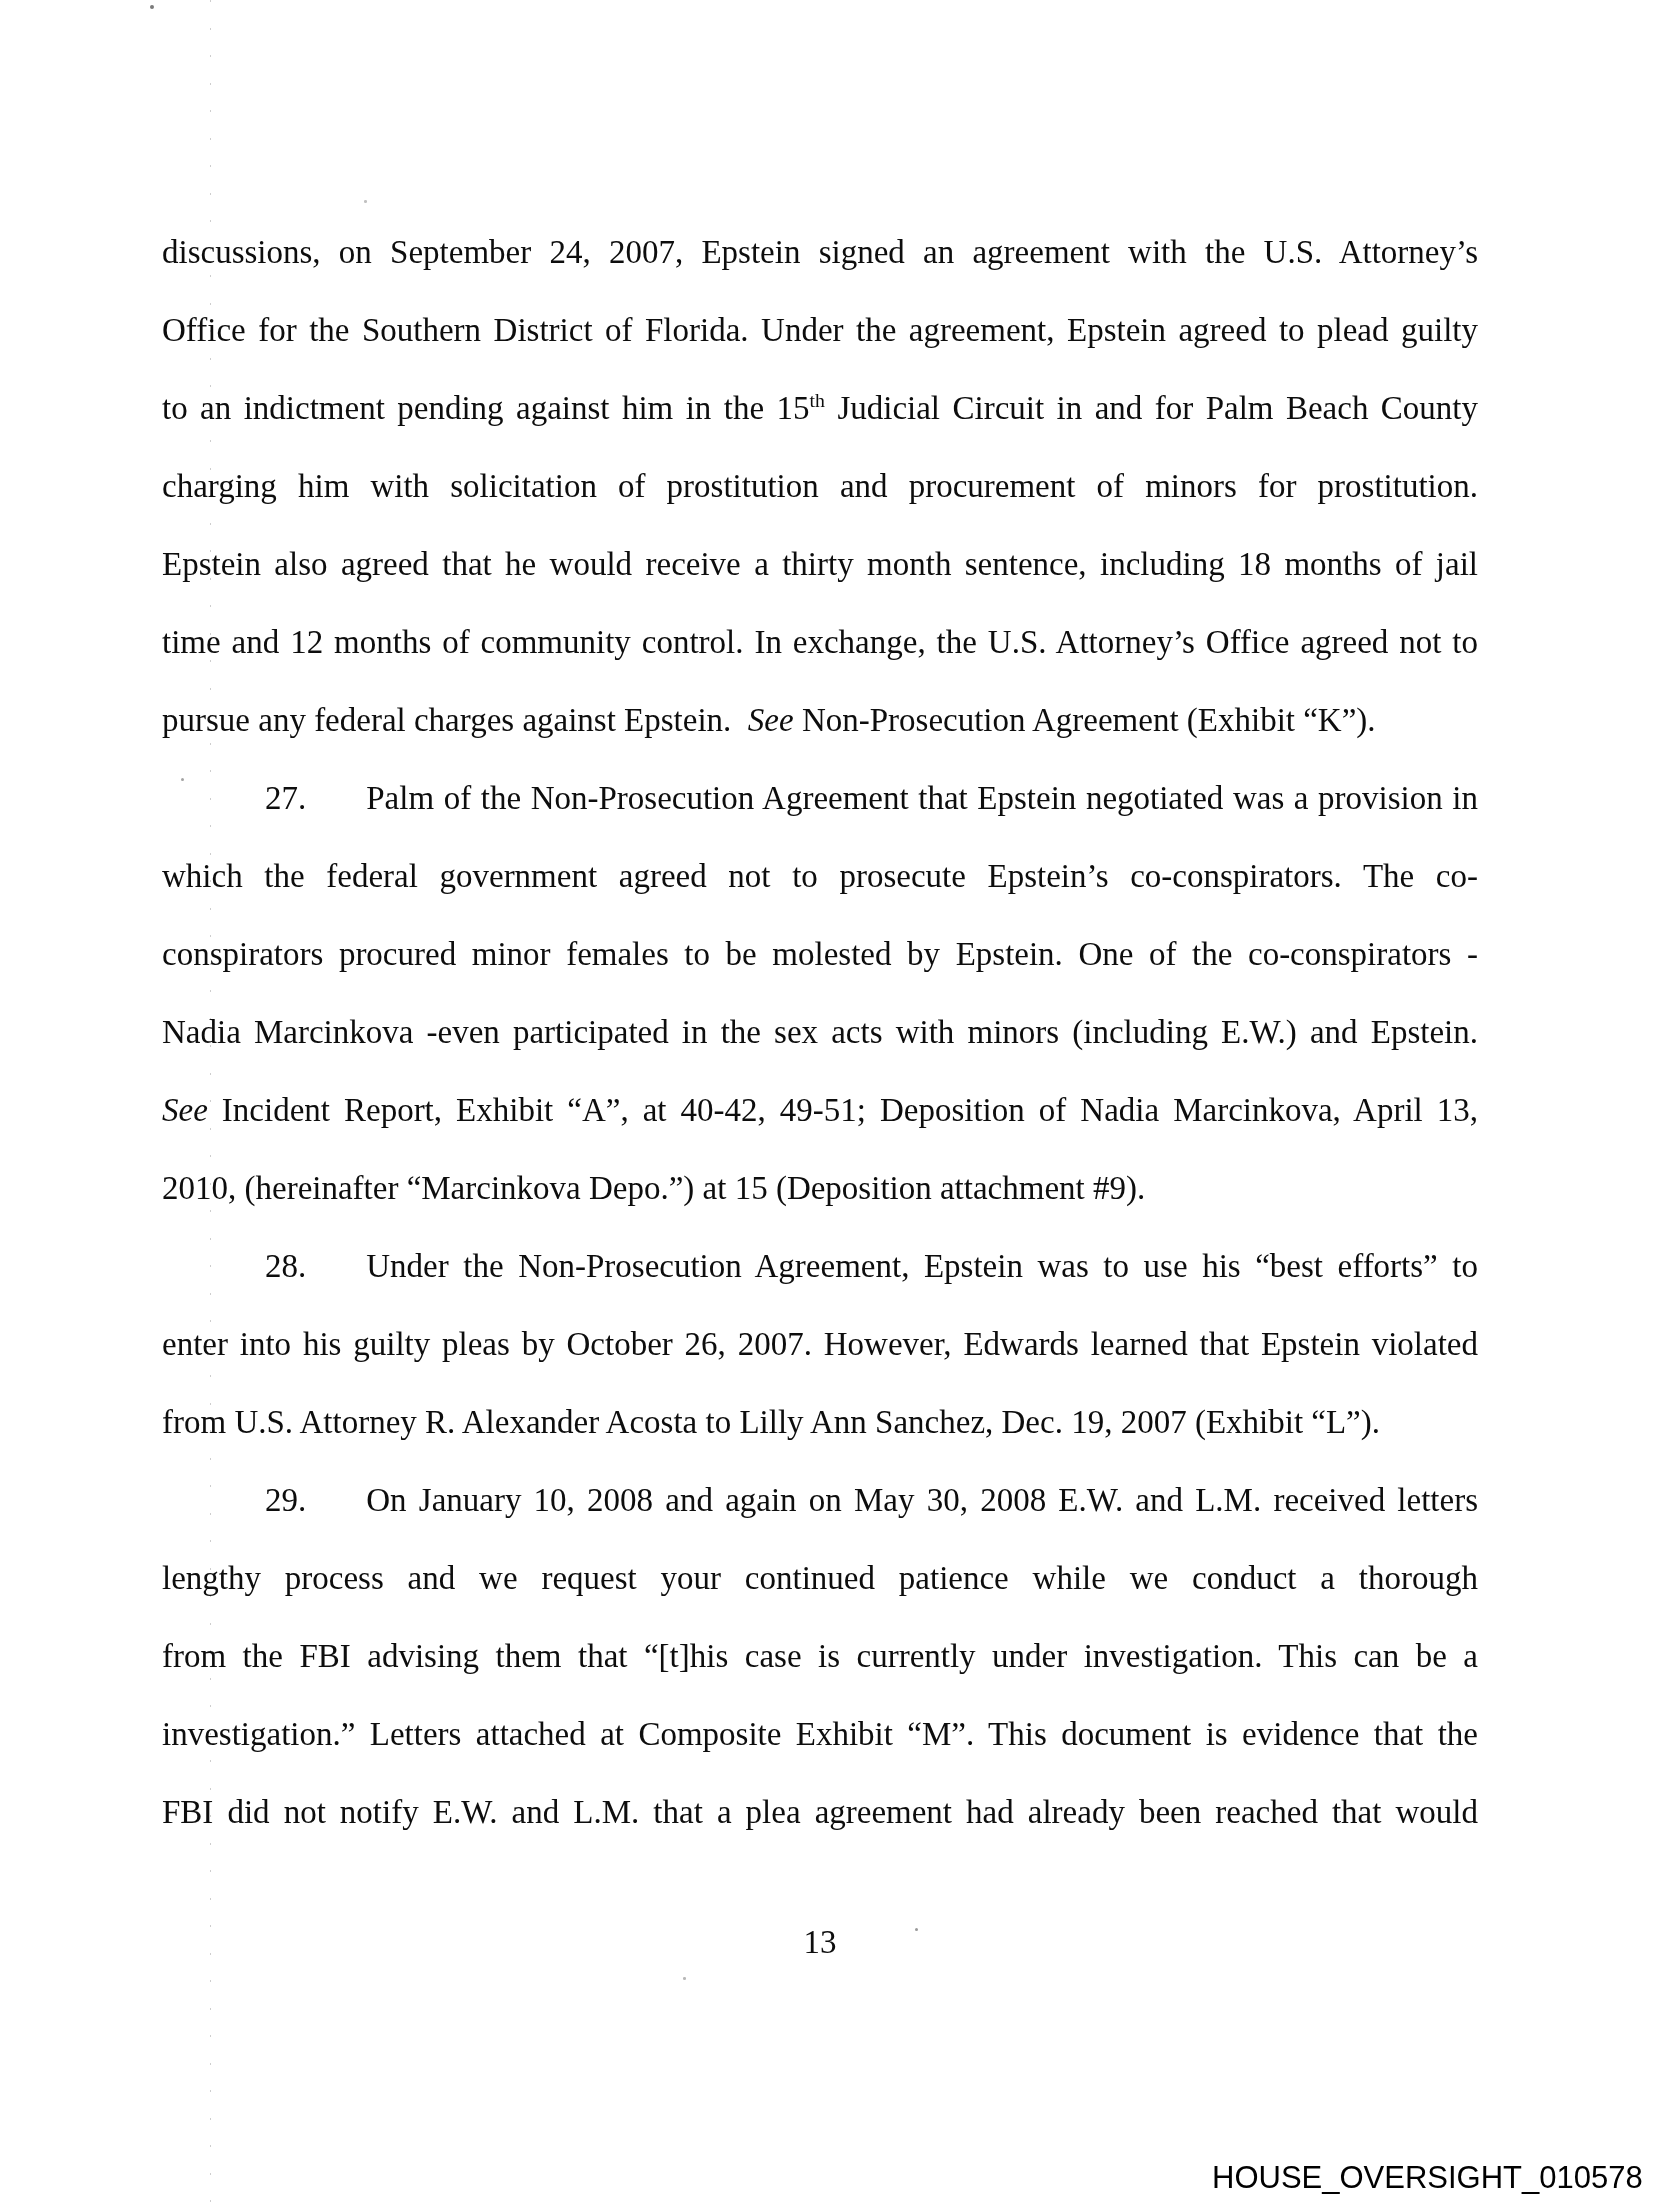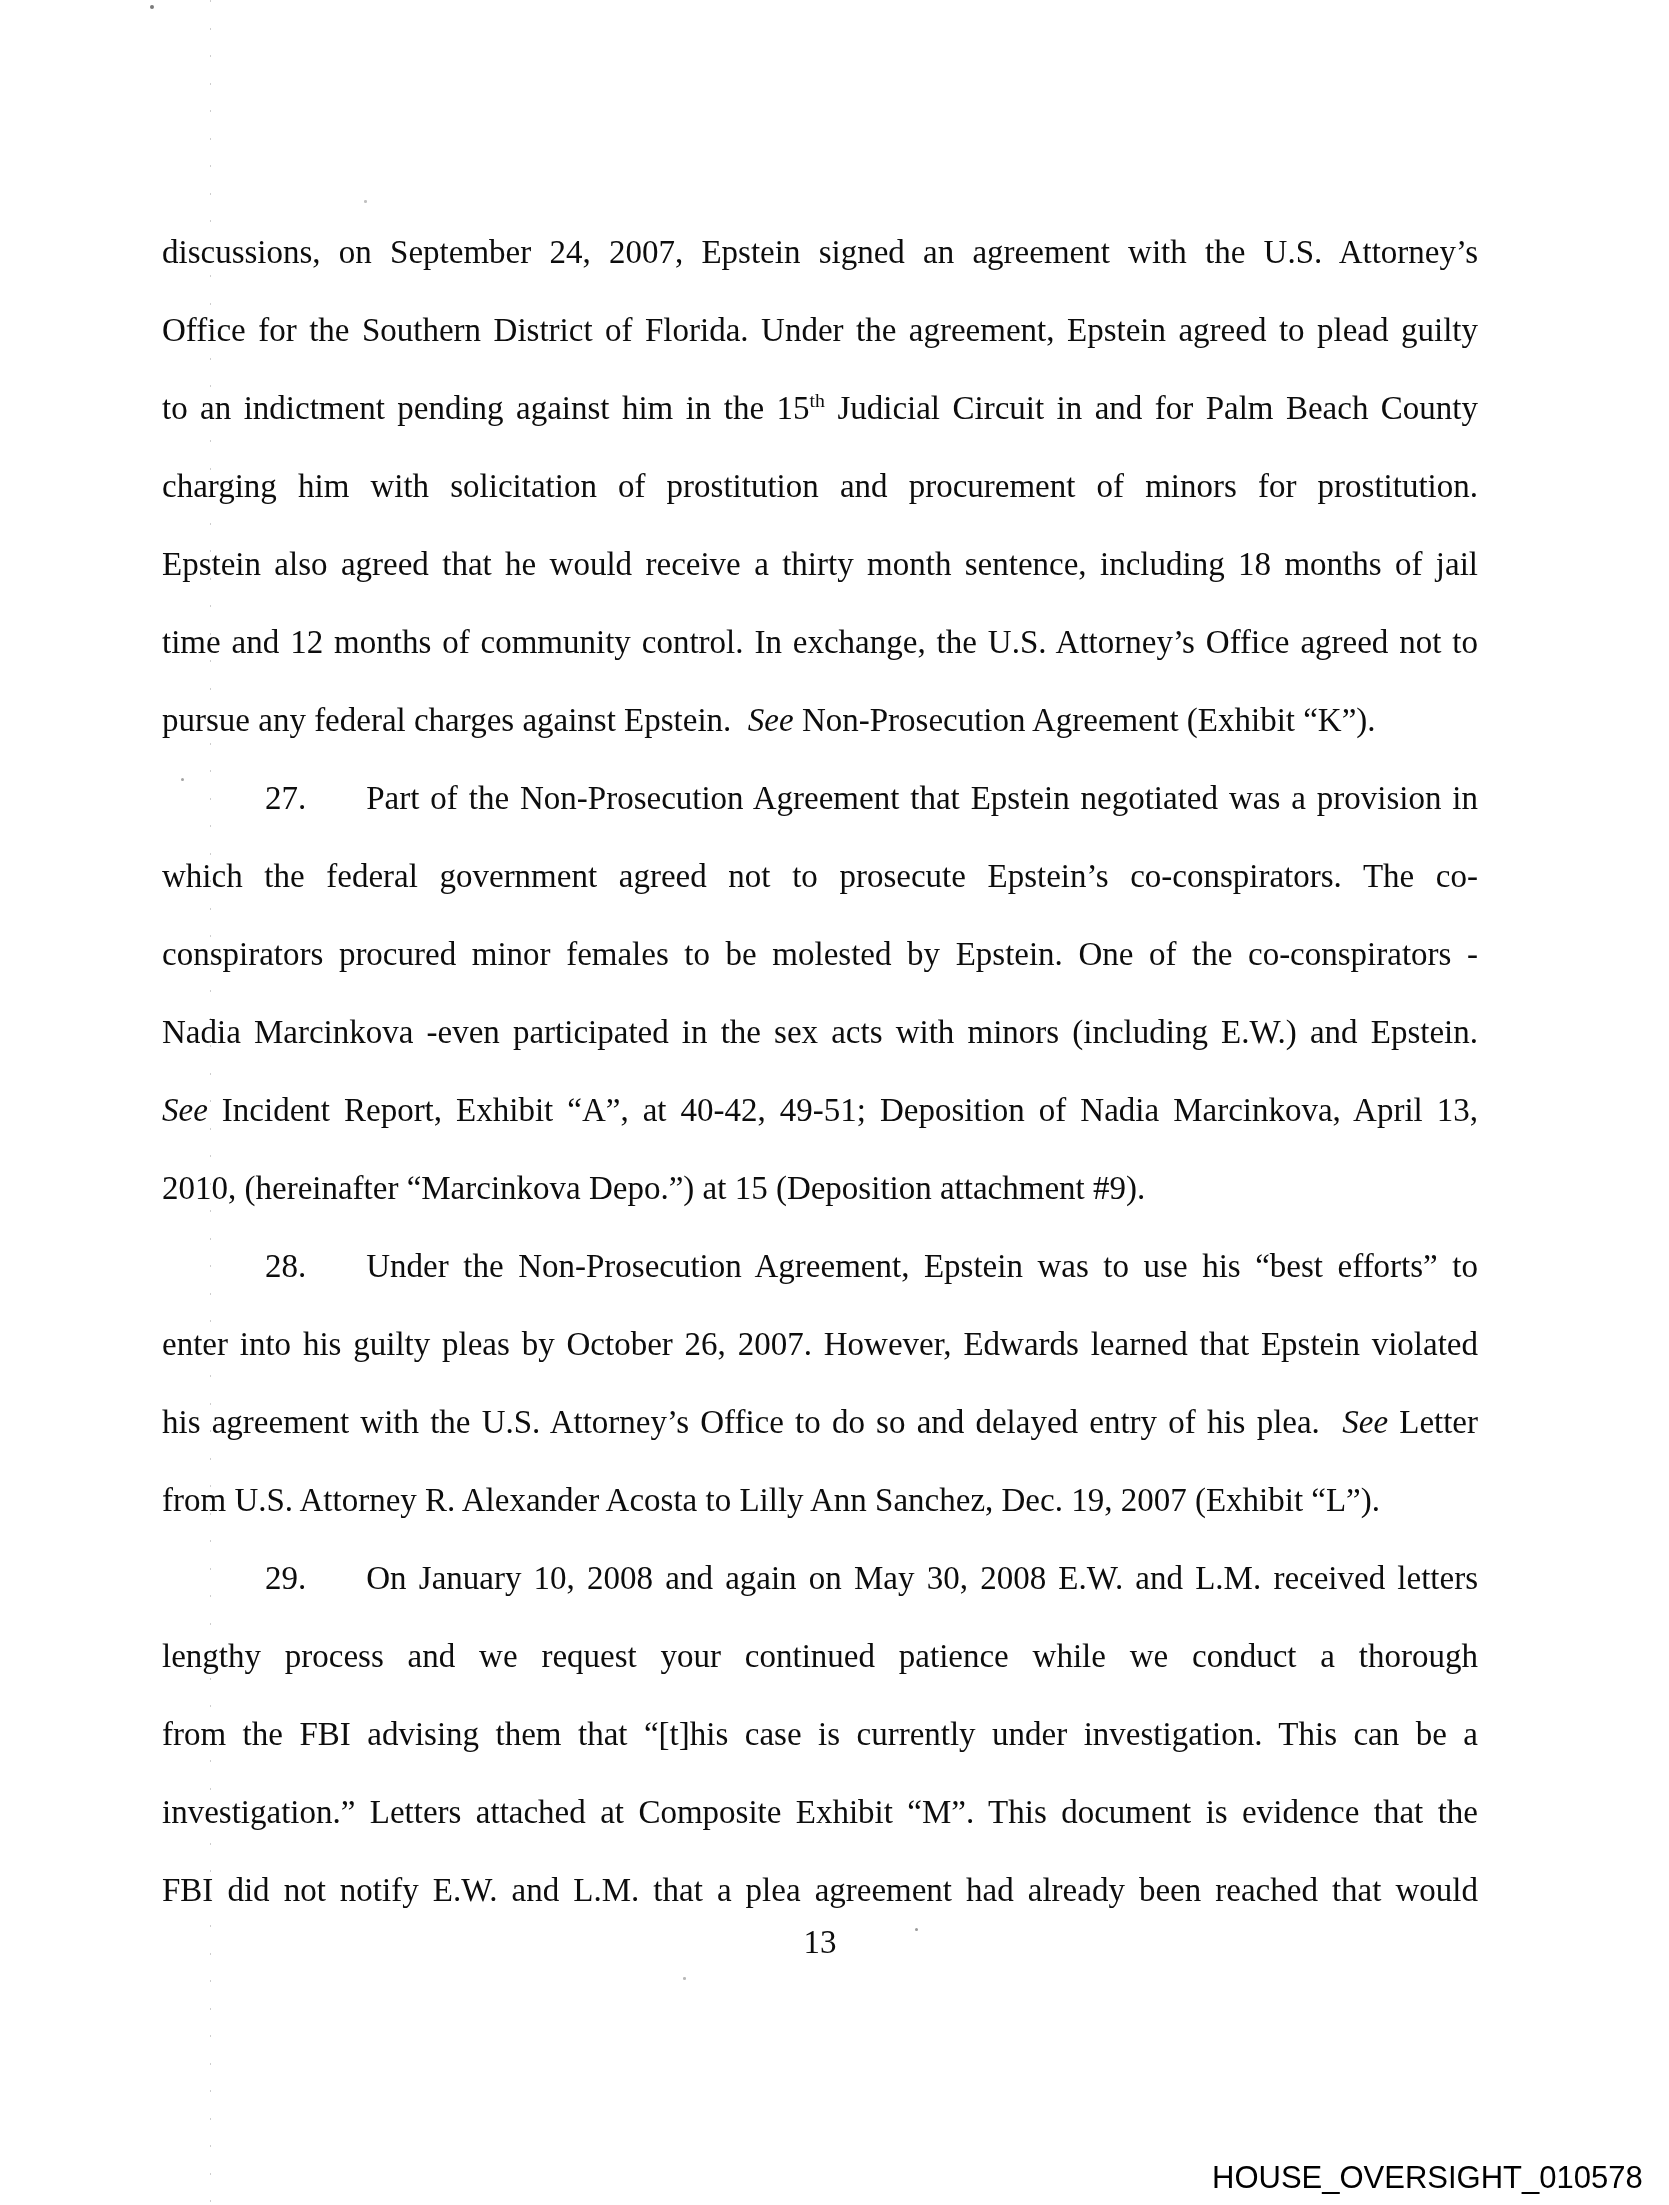--- a/index.html
+++ b/index.html
@@ -65,29 +65,28 @@
   <div class="speck" style="left:683px; top:1977px; width:2.6px; height:2.6px; opacity:0.35;"></div>
 
   <div class="text-column" id="text-column">
       <div class="line j"><span>discussions, on September 24, 2007, Epstein signed an agreement with the U.S. Attorney’s</span></div>
       <div class="line j"><span>Office for the Southern District of Florida.  Under the agreement, Epstein agreed to plead guilty</span></div>
       <div class="line j"><span>to an indictment pending against him in the 15</span><sup>th</sup><span> Judicial Circuit in and for Palm Beach County</span></div>
       <div class="line j"><span>charging him with solicitation of prostitution and procurement of minors for prostitution.</span></div>
       <div class="line j"><span>Epstein also agreed that he would receive a thirty month sentence, including 18 months of jail</span></div>
       <div class="line j"><span>time and 12 months of community control. In exchange, the U.S. Attorney’s Office agreed not to</span></div>
       <div class="line"><span>pursue any federal charges against Epstein.&nbsp; </span><span class="it">See</span><span> Non-Prosecution Agreement (Exhibit “K”).</span></div>
-      <div class="line j"><span class="sp" style="width: 103px;"></span><span>27.</span><span class="sp" style="width: 60px;"></span><span>Part of the Non-Prosecution Agreement that Epstein negotiated was a provision in</span></div>
+      <div class="line j"><span class="sp" style="width: 103px;"></span><span>27.</span><span class="sp" style="width: 60px;"></span><span>Palm of the Non-Prosecution Agreement that Epstein negotiated was a provision in</span></div>
       <div class="line j"><span>which the federal government agreed not to prosecute Epstein’s co-conspirators.  The co-</span></div>
       <div class="line j"><span>conspirators procured minor females to be molested by Epstein.  One of the co-conspirators -</span></div>
       <div class="line j"><span>Nadia Marcinkova -even participated in the sex acts with minors (including E.W.) and Epstein.</span></div>
       <div class="line j"><span class="it">See</span><span> Incident Report, Exhibit “A”, at 40-42, 49-51; Deposition of Nadia Marcinkova, April 13,</span></div>
       <div class="line"><span>2010, (hereinafter “Marcinkova Depo.”) at 15 (Deposition attachment #9).</span></div>
       <div class="line j"><span class="sp" style="width: 103px;"></span><span>28.</span><span class="sp" style="width: 60px;"></span><span>Under the Non-Prosecution Agreement, Epstein was to use his “best efforts” to</span></div>
       <div class="line j"><span>enter into his guilty pleas by October 26, 2007.  However, Edwards learned that Epstein violated</span></div>
-      <div class="line j"><span>his agreement with the U.S. Attorney’s Office to do so and delayed entry of his plea.&nbsp; </span><span class="it">See</span><span> Letter</span></div>
       <div class="line"><span>from U.S. Attorney R. Alexander Acosta to Lilly Ann Sanchez, Dec. 19, 2007 (Exhibit “L”).</span></div>
       <div class="line j"><span class="sp" style="width: 103px;"></span><span>29.</span><span class="sp" style="width: 60px;"></span><span>On January 10, 2008 and again on May 30, 2008 E.W. and L.M. received letters</span></div>
       <div class="line j"><span>lengthy process and we request your continued patience while we conduct a thorough</span></div>
       <div class="line j"><span>from the FBI advising them that “[t]his case is currently under investigation.  This can be a</span></div>
       <div class="line j"><span>investigation.”  Letters attached at Composite Exhibit “M”.  This document is evidence that the</span></div>
       <div class="line j"><span>FBI did not notify E.W. and L.M. that a plea agreement had already been reached that would</span></div>
     </div>
 
   <div class="footer">13</div>
 

